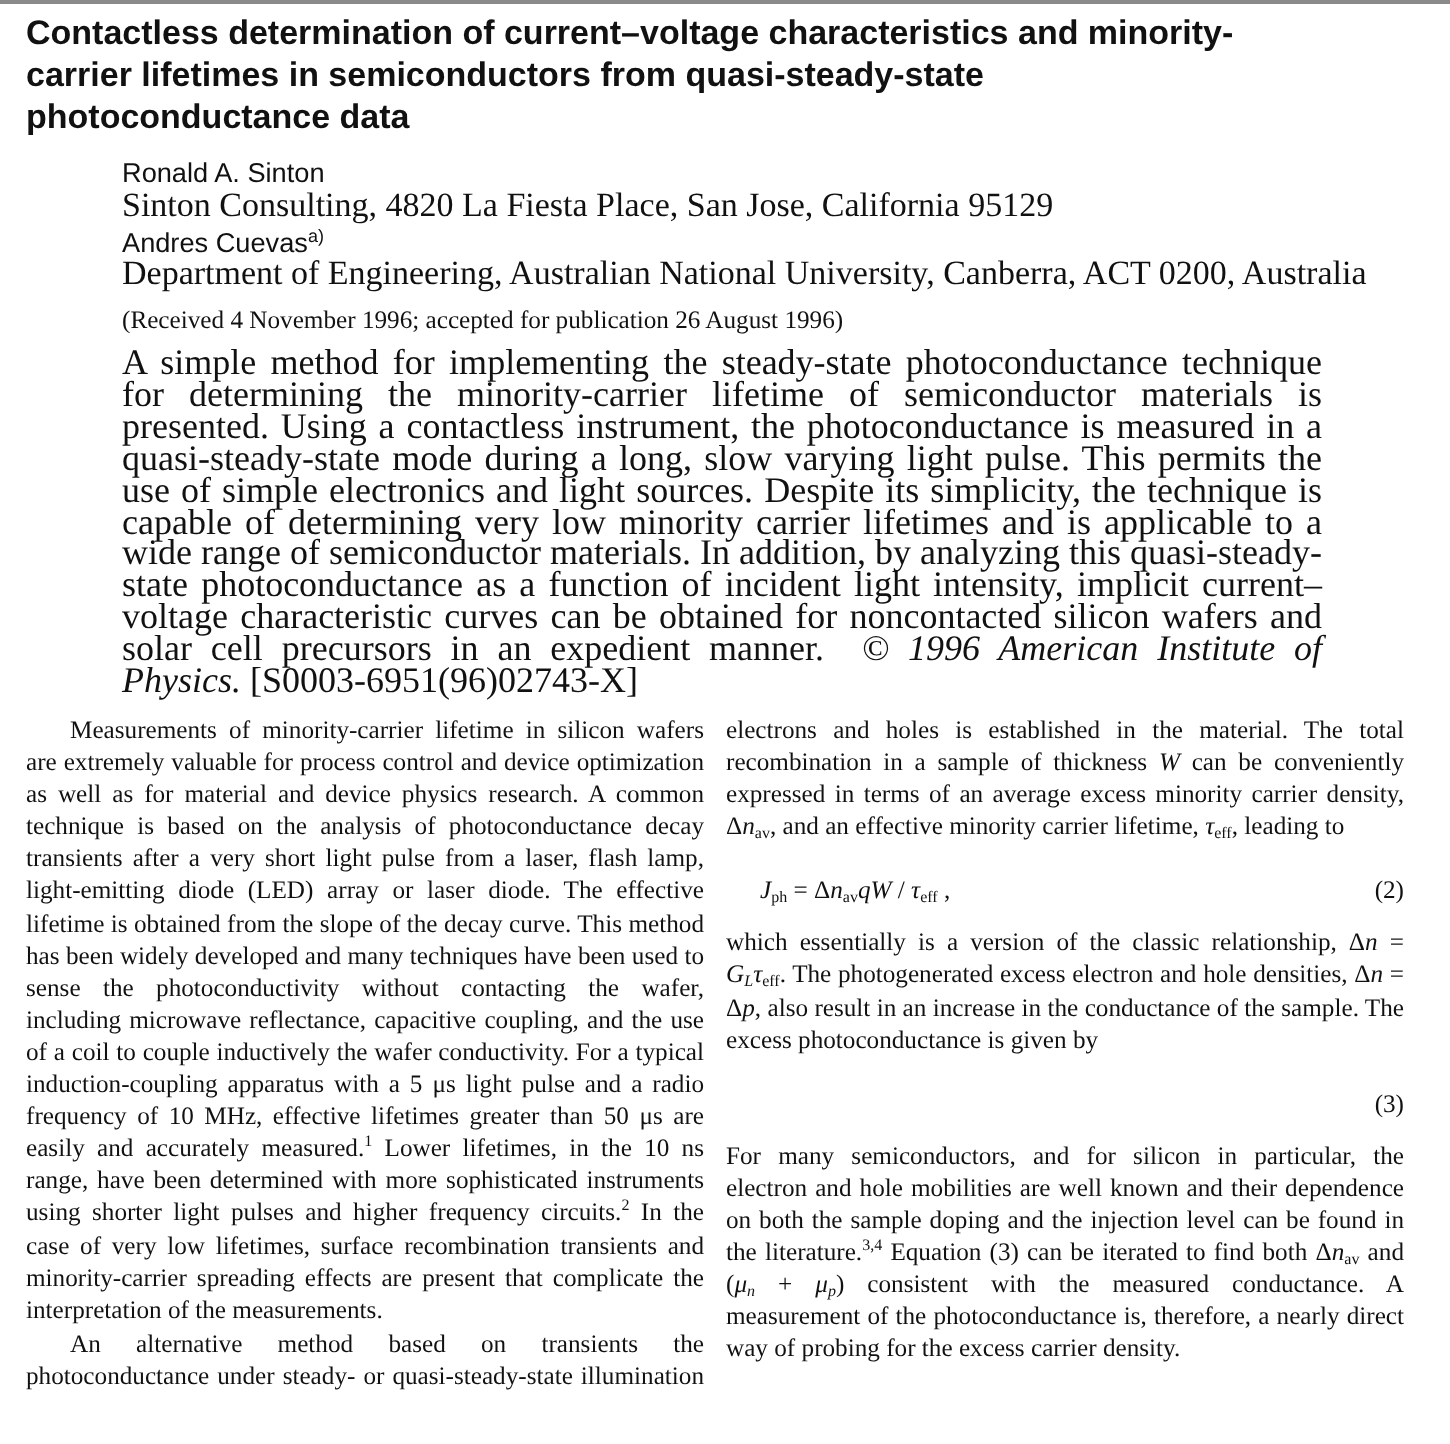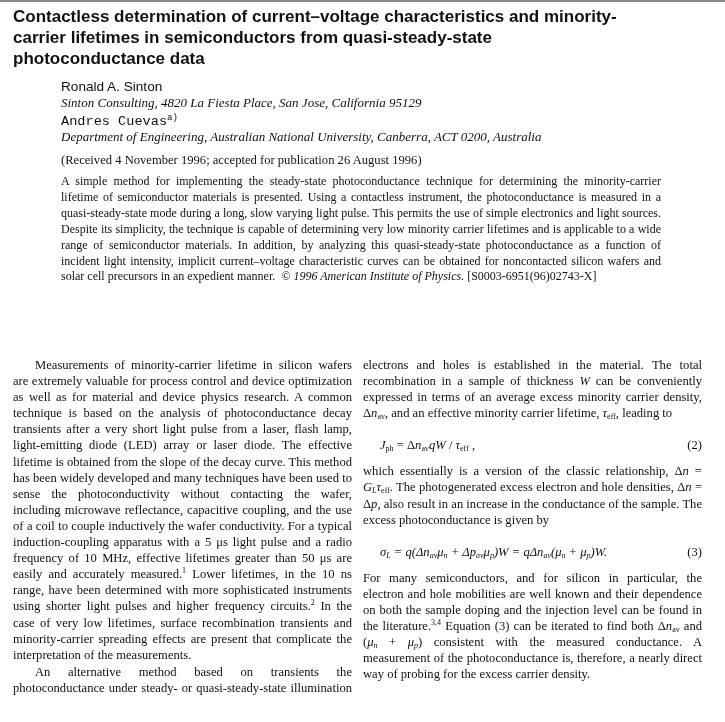--- a/index.html
+++ b/index.html
@@ -34,42 +34,41 @@
       font-family: "Liberation Sans", sans-serif;
       font-size: 13.6px;
       line-height: 16px;
       color: #111;
     }
     .author sup { font-size: 9px; vertical-align: 5px; line-height: 0; }
     .affil {
       position: absolute;
       left: 61px;
       font-family: "Liberation Serif", serif;
-      font-style: italic;
-      font-size: 13px;
+      font-size: 17px;
       line-height: 14px;
       color: #111;
       white-space: nowrap;
     }
     .received {
       position: absolute;
       left: 61px;
       top: 150px;
       font-family: "Liberation Serif", serif;
       font-size: 12.6px;
       line-height: 16px;
       white-space: nowrap;
     }
     .abstract {
       position: absolute;
       left: 61px;
       top: 172px;
       width: 600px;
       font-family: "Liberation Serif", serif;
-      font-size: 12px;
+      font-size: 18px;
       line-height: 15.9px;
       text-align: justify;
       margin: 0;
     }
     .abstract .aip { font-style: italic; }
     .col {
       position: absolute;
       top: 355px;
       width: 339px;
       font-family: "Liberation Serif", serif;
@@ -105,21 +104,21 @@
   <span>Contactless determination of current–voltage characteristics and minority-</span><br>
   <span>carrier lifetimes in semiconductors from quasi-steady-state</span><br>
   <span>photoconductance data</span>
 </h1>
 
 <div class="author" style="top:77px;">
   <span>Ronald A. Sinton</span>
 </div>
 <div class="affil" style="top:94px;">Sinton Consulting, 4820 La Fiesta Place, San Jose, California 95129</div>
 
-<div class="author" style="top:112px;font-family:Liberation Mono, monospace;">
+<div class="author" style="top:112px;">
   <span>Andres Cuevas</span><sup>a)</sup>
 </div>
 <div class="affil" style="top:128px;">Department of Engineering, Australian National University, Canberra, ACT 0200, Australia</div>
 
 <div class="received">(Received 4 November 1996; accepted for publication 26 August 1996)</div>
 
 <p class="abstract">
   <span>A simple method for implementing the steady-state photoconductance technique for determining the minority-carrier lifetime of semiconductor materials is presented. Using a contactless instrument, the photoconductance is measured in a quasi-steady-state mode during a long, slow varying light pulse. This permits the use of simple electronics and light sources. Despite its simplicity, the technique is capable of determining very low minority carrier lifetimes and is applicable to a wide range of semiconductor materials. In addition, by analyzing this quasi-steady-state photoconductance as a function of incident light intensity, implicit current–voltage characteristic curves can be obtained for noncontacted silicon wafers and solar cell precursors in an expedient manner.</span>&nbsp;&nbsp;<span class="aip">© 1996 American Institute of Physics.</span> <span>[S0003-6951(96)02743-X]</span>
 </p>
 
@@ -141,20 +140,19 @@
   <div class="eq" style="margin-top:16px; margin-bottom:10px;">
     <span class="body"><span class="math">J</span><sub>ph</sub><span> = Δ</span><span class="math">n</span><sub>av</sub><span class="math">q</span><span class="math">W</span><span> / </span><span class="math">τ</span><sub>eff</sub><span> ,</span></span>
     <span class="num">(2)</span>
   </div>
 
   <p>
     <span>which essentially is a version of the classic relationship, Δ</span><span class="math">n</span><span> = </span><span class="math">G</span><sub class="math">L</sub><span class="math">τ</span><sub>eff</sub><span>. The photogenerated excess electron and hole densities, Δ</span><span class="math">n</span><span> = Δ</span><span class="math">p</span><span>, also result in an increase in the conductance of the sample. The excess photoconductance is given by</span>
   </p>
 
   <div class="eq" style="margin-top:16px; margin-bottom:10px;">
-    <span class="body math" id="eq3-body">σ<sub>L</sub> = q(Δn<sub>av</sub>μ<sub>n</sub> + Δp<sub>av</sub>μ<sub>p</sub>)W = qΔn<sub>av</sub>(μ<sub>n</sub> + μ<sub>p</sub>)W.</span>
     <span class="num">(3)</span>
   </div>
 
   <p>
     <span>For many semiconductors, and for silicon in particular, the electron and hole mobilities are well known and their dependence on both the sample doping and the injection level can be found in the literature.</span><sup>3,4</sup><span> Equation (3) can be iterated to find both Δ</span><span class="math">n</span><sub>av</sub><span> and (</span><span class="math">μ</span><sub class="math">n</sub><span> + </span><span class="math">μ</span><sub class="math">p</sub><span>) consistent with the measured conductance. A measurement of the photoconductance is, therefore, a nearly direct way of probing for the excess carrier density.</span>
   </p>
 </div>
 
 </body></html>

